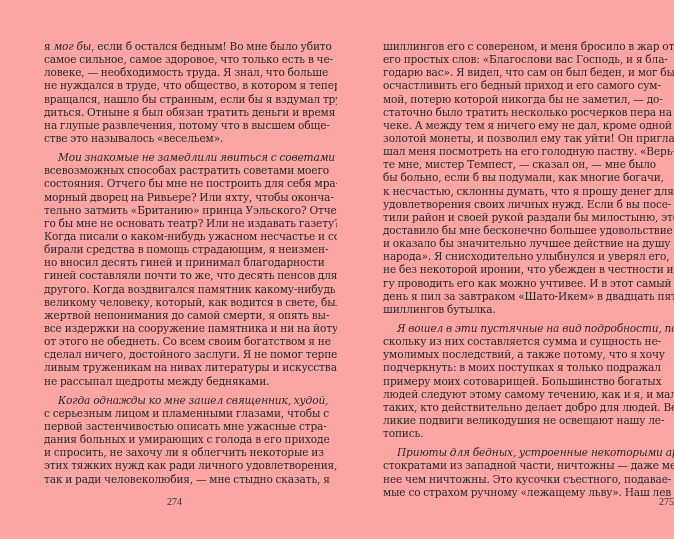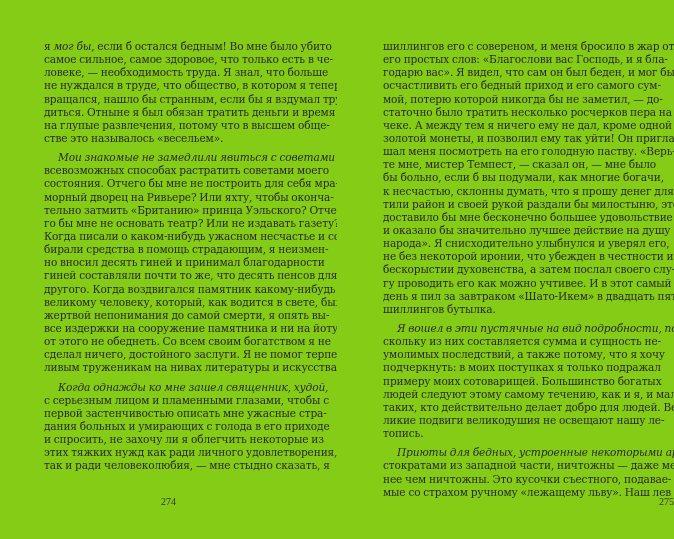--- a/index.html
+++ b/index.html
@@ -1,18 +1,18 @@
 <!DOCTYPE html>
 <html><head>
 <meta charset="utf-8">
 <style>
   html, body { margin: 0; padding: 0; background: #ffffff; }
   body { width: 674px; height: 539px; position: relative; overflow: hidden; }
   .page {
-    position: absolute; top: 0; width: 337px; height: 539px; background: #84cc16;
+    position: absolute; top: 0; width: 337px; height: 539px; background: #fca5a5;
   }
   .page.left { left: 0; }
   .page.right { left: 337px; }
   .text {
     position: absolute; top: 40px; width: 248px;
     font-family: "DejaVu Serif", "Liberation Serif", serif;
     font-size: 10.6px; line-height: 13.15px; color: #2a2a2a;
     letter-spacing: -0.15px; word-spacing: -0.3px;
   }
   .page.left .text { left: 44px; }
@@ -22,21 +22,21 @@
     text-align-last: justify; height: 13.15px; overflow: visible;
   }
   .line.last { text-align-last: left; }
   .line.indent { padding-left: 14px; }
   .line.gap { margin-top: 6px; font-style: italic; }
   .italic { font-style: italic; }
   .pnum {
     position: absolute; top: 496px; width: 337px; text-align: center;
     font-family: "Liberation Serif", "DejaVu Serif", serif; font-size: 10px; color: #333;
   }
-  .page.left .pnum { left: 0; padding-left: 0; }
+  .page.left .pnum { left: 0; padding-left: 6px; }
   .page.left .pnum span { position: relative; left: 0; }
   .page.right .pnum { left: 0; text-align: right; }
 </style>
 </head>
 <body>
 
 <div class="page left">
   <div class="text">
     <span class="line"><span>я </span><span class="italic">мог бы</span><span>, если б остался бедным! Во мне было убито</span></span>
     <div>
@@ -59,20 +59,21 @@
       <span class="line">бирали средства в помощь страдающим, я неизмен-</span>
       <span class="line">но вносил десять гиней и принимал благодарности</span>
       <span class="line">гиней составляли почти то же, что десять пенсов для</span>
       <span class="line">другого. Когда воздвигался памятник какому-нибудь</span>
       <span class="line">великому человеку, который, как водится в свете, был</span>
       <span class="line">жертвой непонимания до самой смерти, я опять вы-</span>
       <span class="line">все издержки на сооружение памятника и ни на йоту</span>
       <span class="line">от этого не обеднеть. Со всем своим богатством я не</span>
       <span class="line">сделал ничего, достойного заслуги. Я не помог терпе-</span>
       <span class="line">ливым труженикам на нивах литературы и искусства,</span>
+      <span class="line last">не рассыпал щедроты между бедняками.</span>
     </div>
     <div>
       <span class="line indent gap">Когда однажды ко мне зашел священник, худой,</span>
       <span class="line">с серьезным лицом и пламенными глазами, чтобы с</span>
       <span class="line">первой застенчивостью описать мне ужасные стра-</span>
       <span class="line">дания больных и умирающих с голода в его приходе</span>
       <span class="line">и спросить, не захочу ли я облегчить некоторые из</span>
       <span class="line">этих тяжких нужд как ради личного удовлетворения,</span>
       <span class="line">так и ради человеколюбия, — мне стыдно сказать, я</span>
     </div>
@@ -88,26 +89,26 @@
       <span class="line">годарю вас». Я видел, что сам он был беден, и мог бы</span>
       <span class="line">осчастливить его бедный приход и его самого сум-</span>
       <span class="line">мой, потерю которой никогда бы не заметил, — до-</span>
       <span class="line">статочно было тратить несколько росчерков пера на</span>
       <span class="line">чеке. А между тем я ничего ему не дал, кроме одной</span>
       <span class="line">золотой монеты, и позволил ему так уйти! Он пригла-</span>
       <span class="line">шал меня посмотреть на его голодную паству. «Верь-</span>
       <span class="line">те мне, мистер Темпест, — сказал он, — мне было</span>
       <span class="line">бы больно, если б вы подумали, как многие богачи,</span>
       <span class="line">к несчастью, склонны думать, что я прошу денег для</span>
+      <span class="line">удовлетворения своих личных нужд. Если б вы посе-</span>
       <span class="line">тили район и своей рукой раздали бы милостыню, это</span>
       <span class="line">доставило бы мне бесконечно большее удовольствие</span>
       <span class="line">и оказало бы значительно лучшее действие на душу</span>
       <span class="line">народа». Я снисходительно улыбнулся и уверял его,</span>
       <span class="line">не без некоторой иронии, что убежден в честности и</span>
-      <span class="line">бескорыстии духовенства, а затем послал своего слу-</span>
       <span class="line">гу проводить его как можно учтивее. И в этот самый</span>
       <span class="line">день я пил за завтраком «Шато-Икем» в двадцать пять</span>
       <span class="line last">шиллингов бутылка.</span>
     </div>
     <div>
       <span class="line indent gap">Я вошел в эти пустячные на вид подробности, по-</span>
       <span class="line">скольку из них составляется сумма и сущность не-</span>
       <span class="line">умолимых последствий, а также потому, что я хочу</span>
       <span class="line">подчеркнуть: в моих поступках я только подражал</span>
       <span class="line">примеру моих сотоварищей. Большинство богатых</span>

